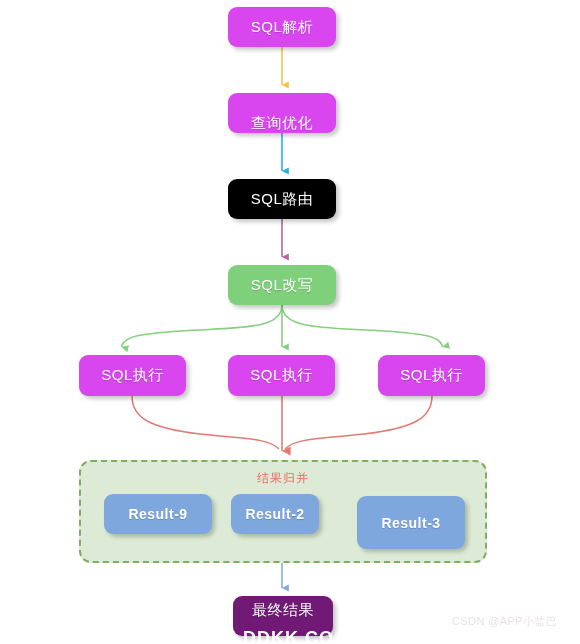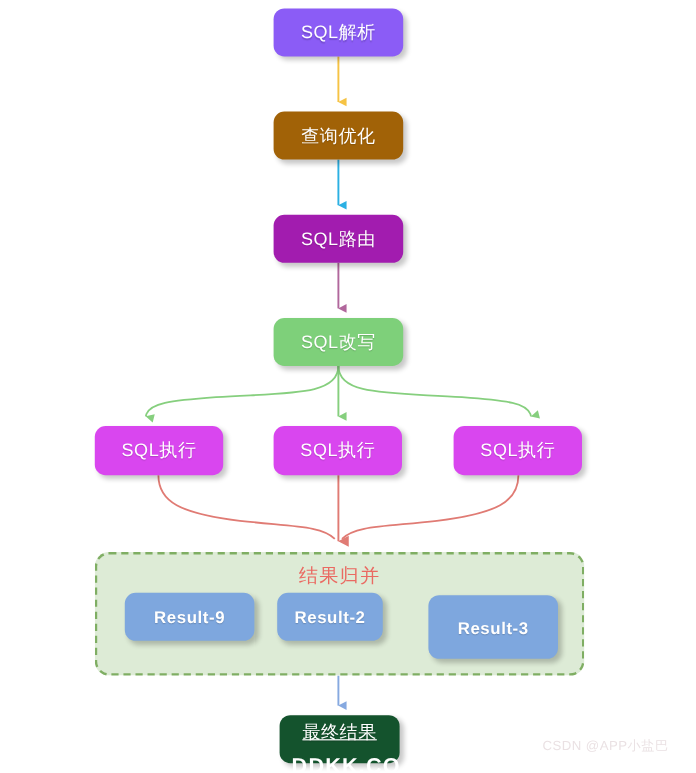--- a/index.html
+++ b/index.html
@@ -32,44 +32,44 @@
     display: flex;
     align-items: center;
     justify-content: center;
     color: #ffffff;
     font-size: 15px;
     letter-spacing: 0.5px;
     text-shadow: 0 1px 1px rgba(0,0,0,0.18);
     box-shadow: 3px 3px 4px rgba(0,0,0,0.22);
     z-index: 3;
   }
-  .node-parse   { background: #8b5cf6; }
-  .node-opt     { background: #a16207; }
-  .node-route   { background: #a21caf; }
+  .node-parse   { background: #d946ef; }
+  .node-opt     { background: #d946ef; align-items: flex-end; }
+  .node-route   { background: #000000; }
   .node-rewrite { background: #7ed07a; align-items: center; }
   .node-exec    { background: #d946ef; }
   .node-result  { background: #7ea7de; font-weight: bold; font-size: 14px; }
-  .node-final   { background: #14532d; text-decoration: underline; }
+  .node-final   { background: #701a75; }
 
   .merge-box {
     position: absolute;
     box-sizing: border-box;
     background: #ddebd6;
     border: 2px dashed #7fae63;
     border-radius: 12px;
     z-index: 2;
   }
   .merge-title {
     position: absolute;
     width: 100%;
     top: 8px;
     left: 0;
     text-align: center;
     color: #ea6a62;
-    font-size: 16px;
+    font-size: 12px;
     letter-spacing: 1px;
     z-index: 3;
   }
   .watermark-main {
     position: absolute;
     color: #ffffff;
     font-weight: bold;
     font-size: 18px;
     letter-spacing: 1px;
     z-index: 6;

